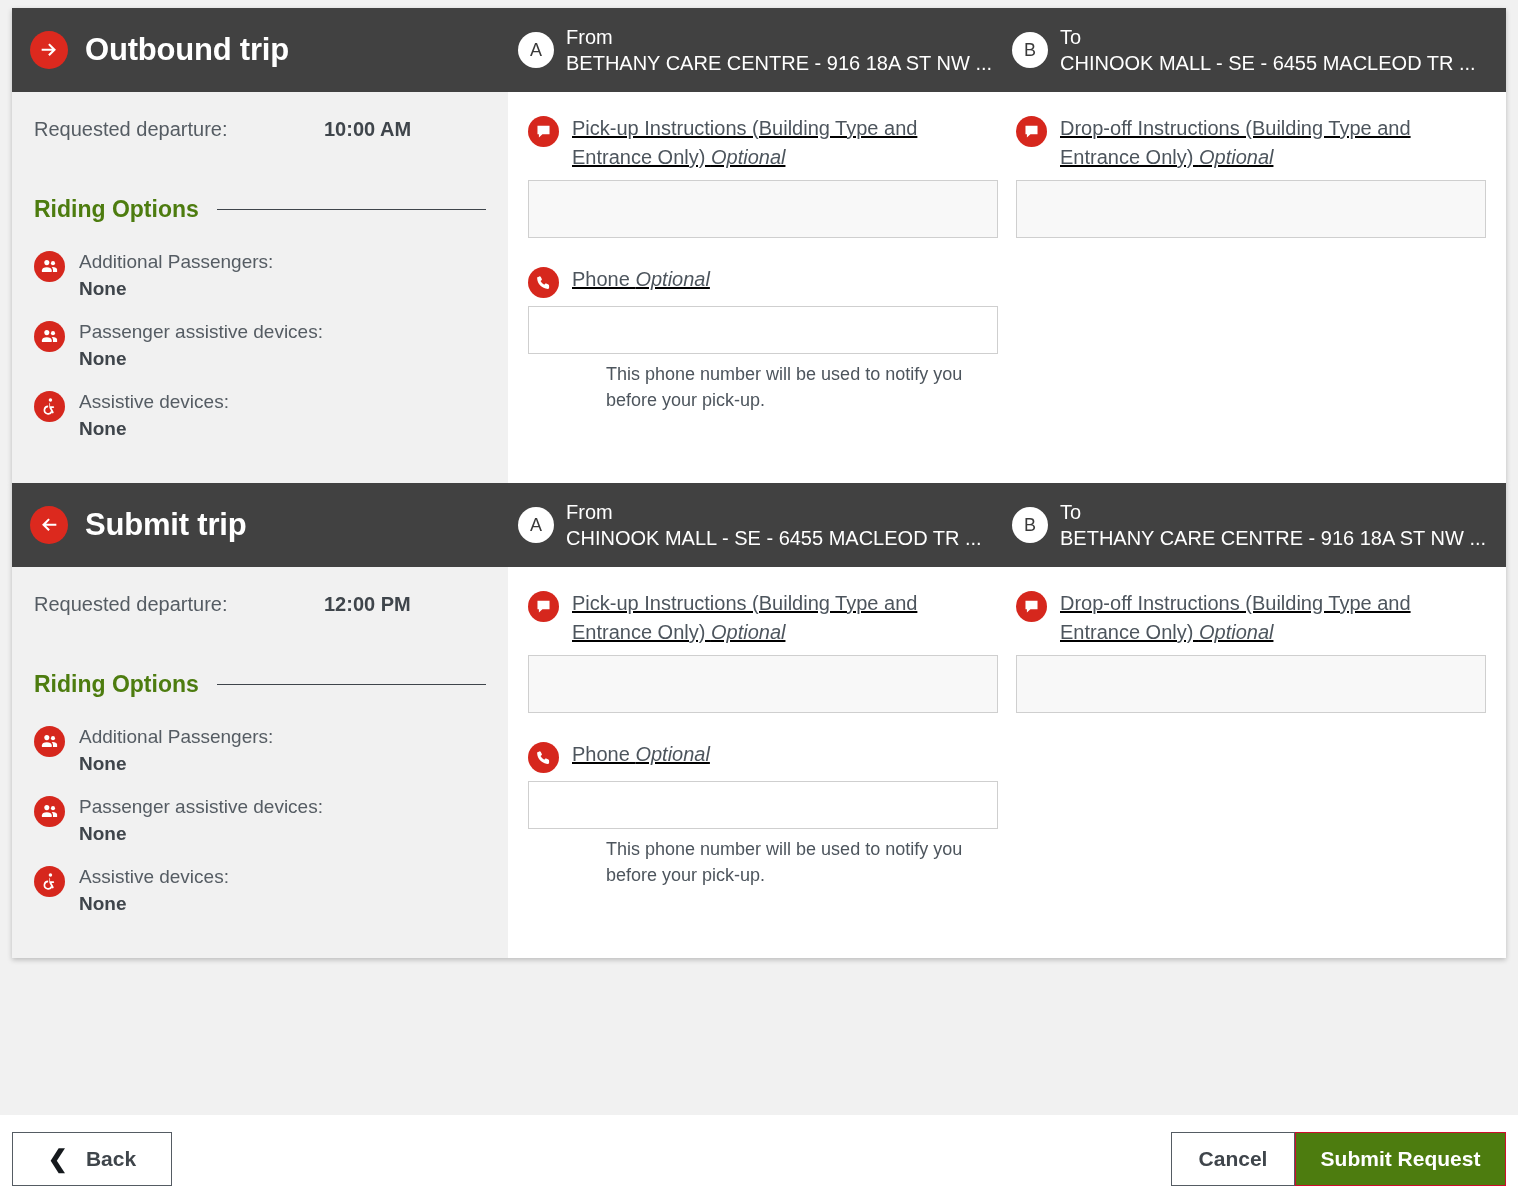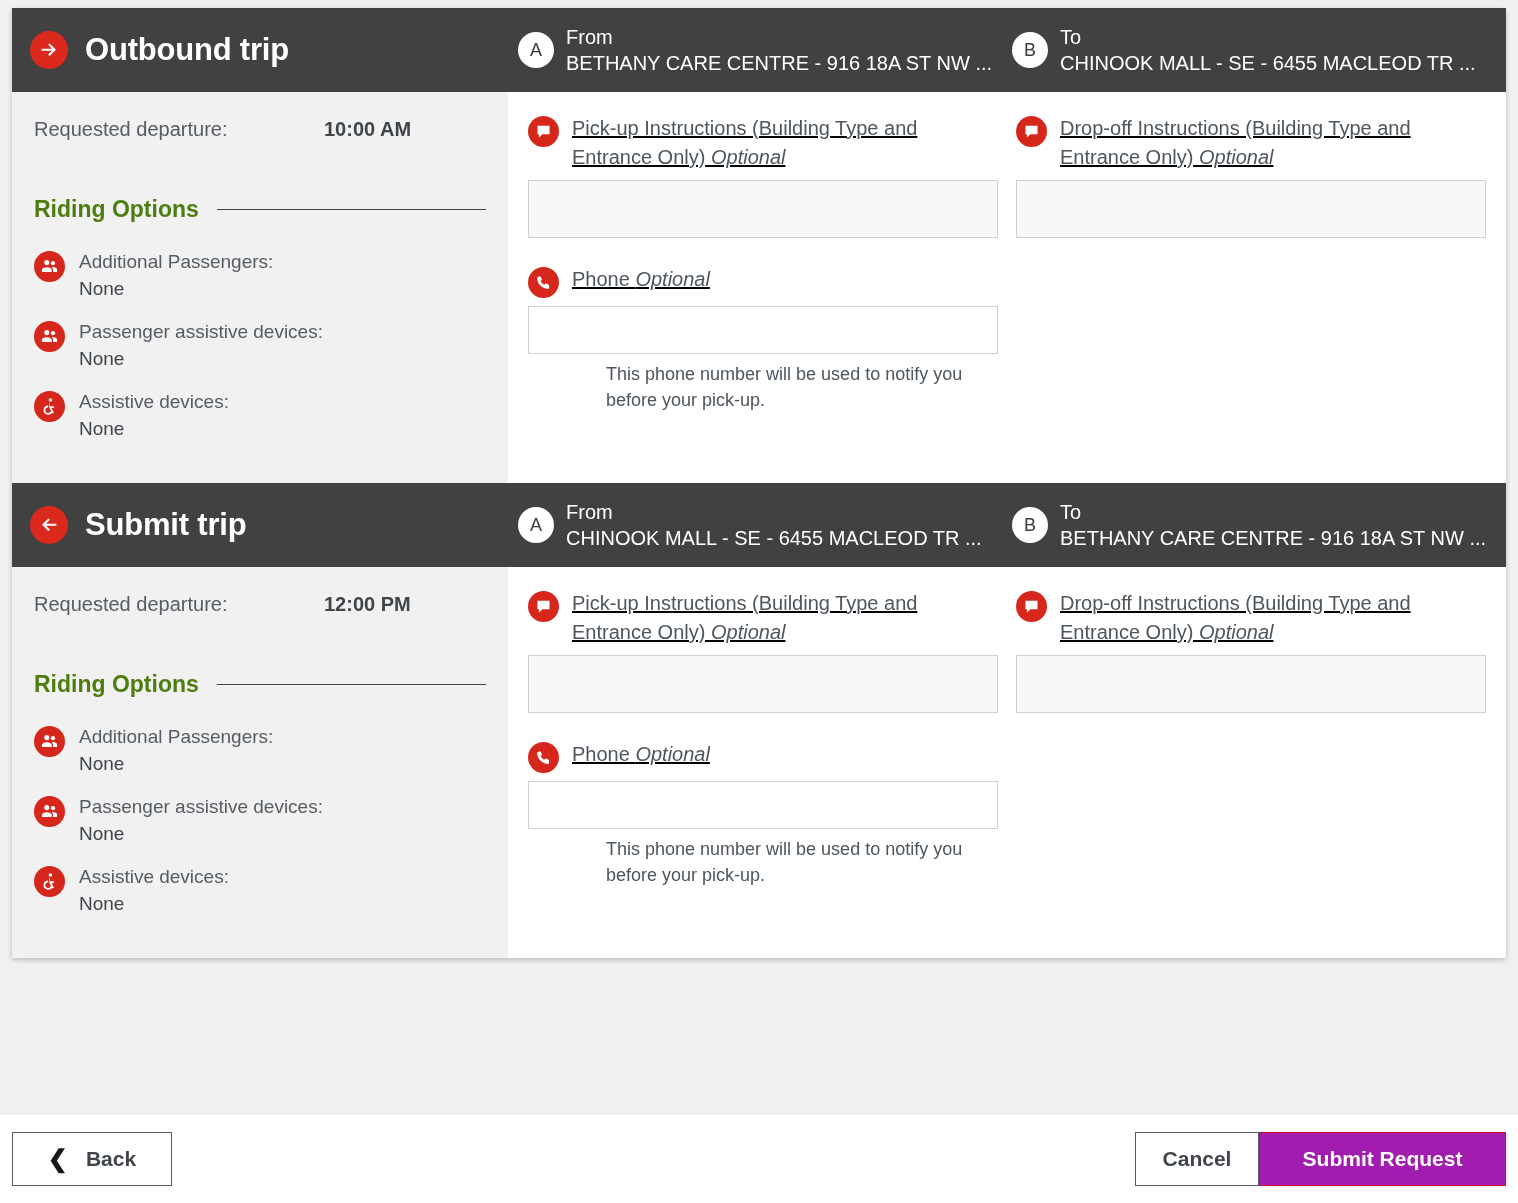--- a/index.html
+++ b/index.html
@@ -149,21 +149,21 @@
     margin-top: 2px;
   }
   .opt-text { padding-top: 0; }
   .opt-label {
     font-size: 19px;
     color: #555c63;
     line-height: 26px;
   }
   .opt-value {
     font-size: 19px;
-    font-weight: normal;
+    font-weight: bold;
     color: #3f454b;
     line-height: 27px;
   }
 
   
   .forms {
     flex: 1 1 auto;
     background: #ffffff;
     display: flex;
     padding: 22px 20px 20px 20px;
@@ -248,24 +248,24 @@
     width: 160px;
     display: flex; align-items: center; justify-content: center;
     gap: 18px;
   }
   .btn-back .chev { font-size: 24px; color: #15191d; line-height: 1; }
   .footer-spacer { flex: 1 1 auto; }
   .btn-cancel {
     width: 124px;
   }
   .btn-submit {
-    background: #a21caf;
+    background: #4d7c0f;
     color: #ffffff;
     border: 1px solid #ce0e2d;
-    width: 247px;
+    width: 211px;
   }
 </style>
 </head>
 <body>
 
 <div class="page">
 
   <div class="scroll-area">
 
     <div class="trip-card">

